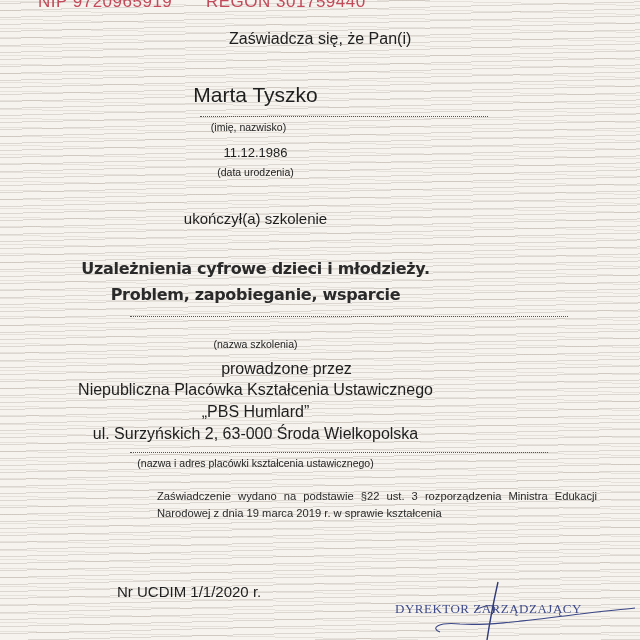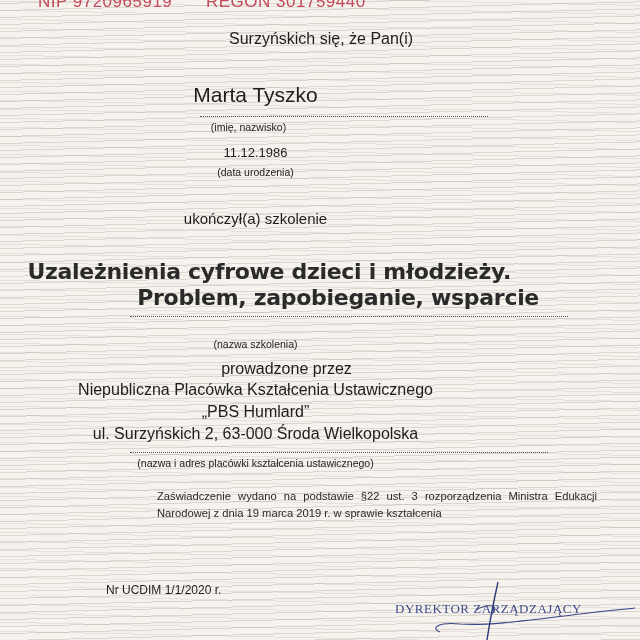--- a/index.html
+++ b/index.html
@@ -17,45 +17,45 @@
     .header { top: -8px; font-size: 17px; color: #c24a5a; letter-spacing: 0.5px; }
     .nip { left: 38px; }
     .regon { left: 206px; }
     .intro { top: 30px; font-size: 16px; left: 229px; }
     .name { top: 83px; font-size: 21px; }
     .dots { height: 0; border-top: 1px dotted #555; }
     .label-small { font-size: 10.5px; color: #222; }
     .dob { top: 145px; font-size: 13px; }
     .dob-label { top: 166px; }
     .completed { top: 210px; font-size: 15px; }
-    .course { font-size: 22px; font-weight: bold; color: #2a2a2a; font-family: "DejaVu Sans", sans-serif; letter-spacing: -0.3px; text-align: right; }
+    .course { font-size: 16px; font-weight: bold; color: #2a2a2a; font-family: "DejaVu Sans", sans-serif; letter-spacing: -0.3px; }
     .course1 { top: 259px; }
-    .course2 { top: 285px; margin-left: 28px; }
+    .course2 { top: 285px; }
     .course-label { top: 322px; margin-top: 16px; }
     .conducted { font-size: 16px; }
     .cond1 { top: 360px; padding-left: 31px; }
     .cond2 { top: 381px; }
     .cond3 { top: 403px; }
     .cond4 { top: 425px; }
     .inst-label { top: 457px; }
     .legal { top: 488px; left: 157px; width: 440px; font-size: 11.2px; line-height: 17px; white-space: normal; text-align: justify; color: #2a2a2a; }
     .legal span.last { display: block; text-align: left; }
-    .number { top: 583px; left: 106px; font-size: 12px; }
+    .number { top: 583px; left: 117px; font-size: 15px; }
     .director { top: 601px; left: 395px; font-family: "Liberation Serif", serif; font-size: 13px; color: #3e4a8a; letter-spacing: 0.5px; }
     .signature { position: absolute; left: 380px; top: 580px; width: 260px; height: 60px; }
   </style>
 </head>
 <body>
 
 <div>
 
   <div class="abs header nip">NIP 9720965919</div>
   <div class="abs header regon">REGON 301759440</div>
 
-  <div class="abs intro">Surzyńskich się, że Pan(i)</div>
+  <div class="abs intro">Zaświadcza się, że Pan(i)</div>
 
   <div class="abs center name">Marta Tyszko</div>
   <div class="abs dots" style="top:116px; left:200px; width:288px;"></div>
   <div class="abs center label-small" style="top:121px; left:-7px;">(imię, nazwisko)</div>
 
   <div class="abs center dob">11.12.1986</div>
   <div class="abs center label-small dob-label">(data urodzenia)</div>
 
   <div class="abs center completed">ukończył(a) szkolenie</div>
 

